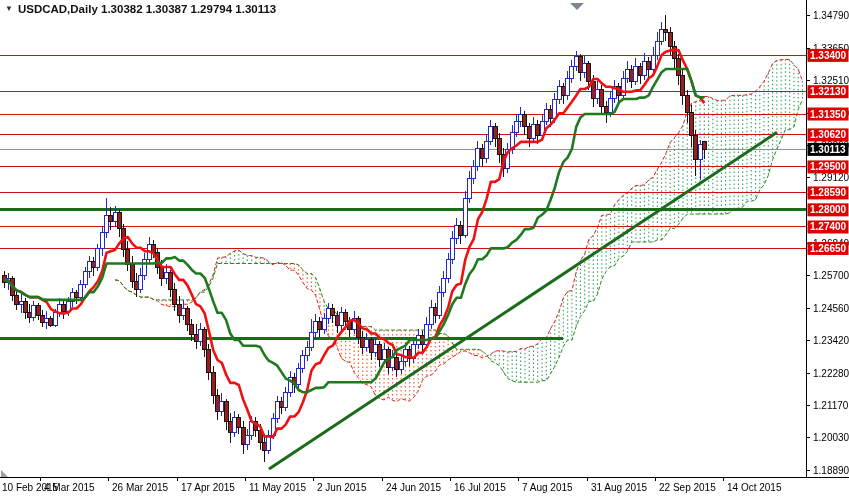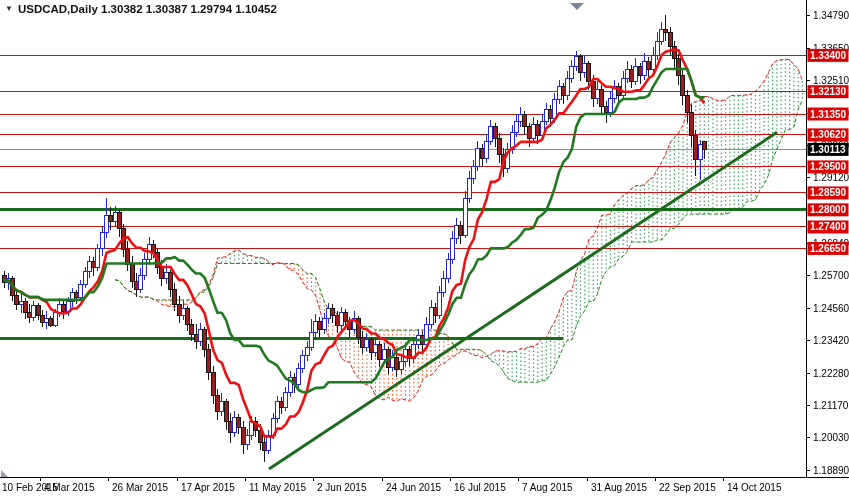--- a/index.html
+++ b/index.html
@@ -13,21 +13,21 @@
   .tick-txt{font-size:10px;fill:#000;}
   .box-txt{font-size:10px;font-weight:bold;fill:#fff;}
   .crisp{shape-rendering:crispEdges;}
 </style>
 </head>
 <body>
 
 <div class="window">
   <div class="title-bar">
     <span class="dd-icon">▼</span>
-    <span>USDCAD,Daily  1.30382 1.30387 1.29794 1.10452</span>
+    <span>USDCAD,Daily  1.30382 1.30387 1.29794 1.30113</span>
   </div>
   <svg id="chart" width="849" height="497" viewBox="0 0 849 497">
       <g>
         <line x1="161.98999999999998" y1="299.9213428675314" x2="161.98999999999998" y2="304.5692643315963" stroke="#f05a22" stroke-width="1.1" stroke-dasharray="1.5,2.5"></line>
         <line x1="166.26" y1="299.9213428675314" x2="166.26" y2="305.64186159253444" stroke="#f05a22" stroke-width="1.1" stroke-dasharray="1.5,2.5"></line>
         <line x1="170.52999999999997" y1="299.9213428675314" x2="170.52999999999997" y2="306.5714458853472" stroke="#f05a22" stroke-width="1.1" stroke-dasharray="1.5,2.5"></line>
         <line x1="174.79999999999998" y1="299.9213428675314" x2="174.79999999999998" y2="306.71445885347254" stroke="#f05a22" stroke-width="1.1" stroke-dasharray="1.5,2.5"></line>
         <line x1="179.07" y1="299.9213428675314" x2="179.07" y2="306.3569264331601" stroke="#f05a22" stroke-width="1.1" stroke-dasharray="1.5,2.5"></line>
         <line x1="183.33999999999997" y1="299.9213428675314" x2="183.33999999999997" y2="304.21173191128383" stroke="#f05a22" stroke-width="1.1" stroke-dasharray="1.5,2.5"></line>
         <line x1="187.60999999999999" y1="299.9213428675314" x2="187.60999999999999" y2="304.21173191128383" stroke="#f05a22" stroke-width="1.1" stroke-dasharray="1.5,2.5"></line>

